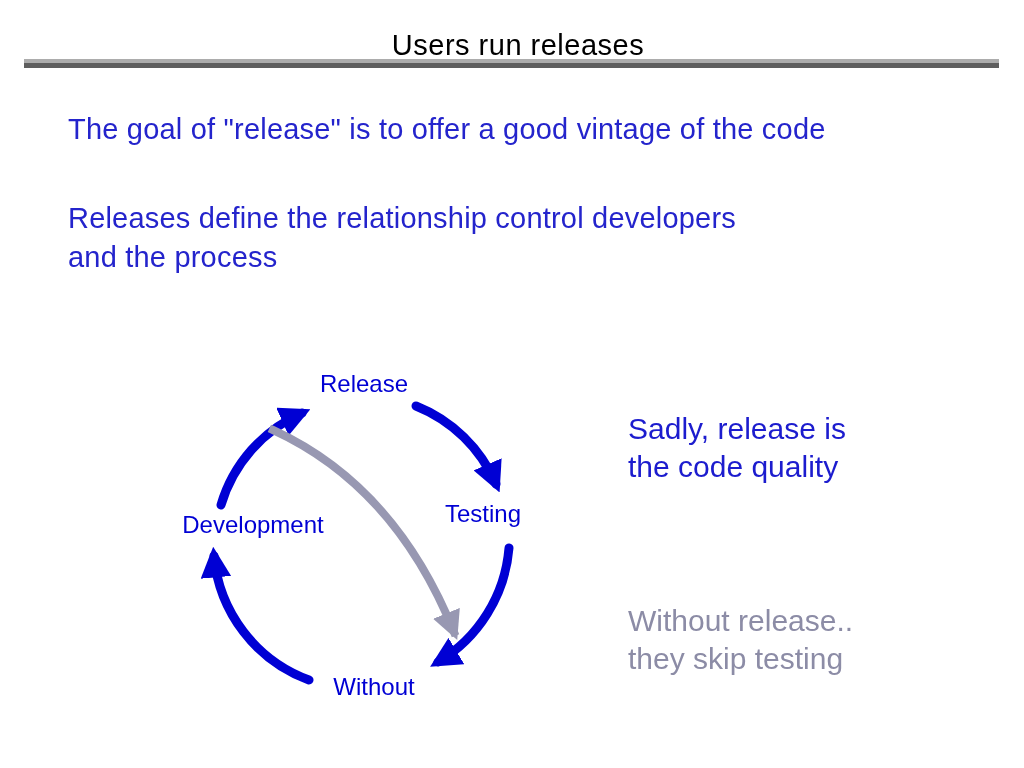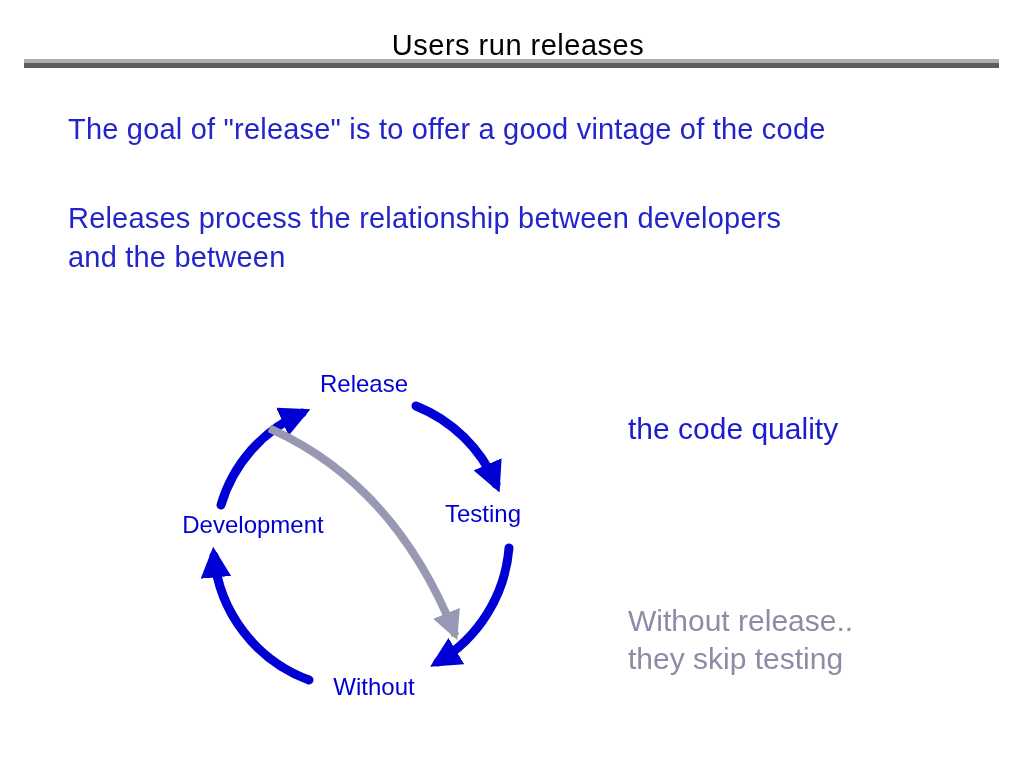--- a/index.html
+++ b/index.html
@@ -45,22 +45,22 @@
   <div class="title">Users run releases</div>
 
   <div class="rule">
     <div class="rule-light"></div>
     <div class="rule-dark"></div>
   </div>
 
   <div class="para p1">The goal of "release" is to offer a good vintage of the code</div>
 
   <div class="para p2">
-    <div>Releases process the relationship between developers</div>
-    <div>and the between</div>
+    <div>Releases define the relationship control developers</div>
+    <div>and the process</div>
   </div>
 
   <svg class="cycle-svg" viewBox="0 0 1024 768">
     <defs>
       <marker id="arrowBlue" viewBox="0 0 10 10" refX="7" refY="5" markerWidth="3.4" markerHeight="3.4" orient="auto">
         <path d="M0 0 L10 5 L0 10 z" fill="#0000d4"></path>
       </marker>
       <marker id="arrowGray" viewBox="0 0 10 10" refX="7" refY="5" markerWidth="3.6" markerHeight="3.6" orient="auto">
         <path d="M0 0 L10 5 L0 10 z" fill="#9898b2"></path>
       </marker>
@@ -76,20 +76,21 @@
 
     <path d="M 267 430 Q 389 486 448 632" fill="none" stroke-width="8" stroke-linecap="square" marker-end="url(#arrowGray)" stroke="#9898b2"></path>
   </svg>
 
   <div class="node-label lbl-release">Release</div>
   <div class="node-label lbl-testing">Testing</div>
   <div class="node-label lbl-development">Development</div>
   <div class="node-label lbl-repair">Without</div>
 
   <div class="note note-blue">
+    <div>Sadly, release is</div>
     <div>the code quality</div>
   </div>
 
   <div class="note note-gray">
     <div>Without release..</div>
     <div>they skip testing</div>
   </div>
 
 </div>
 

